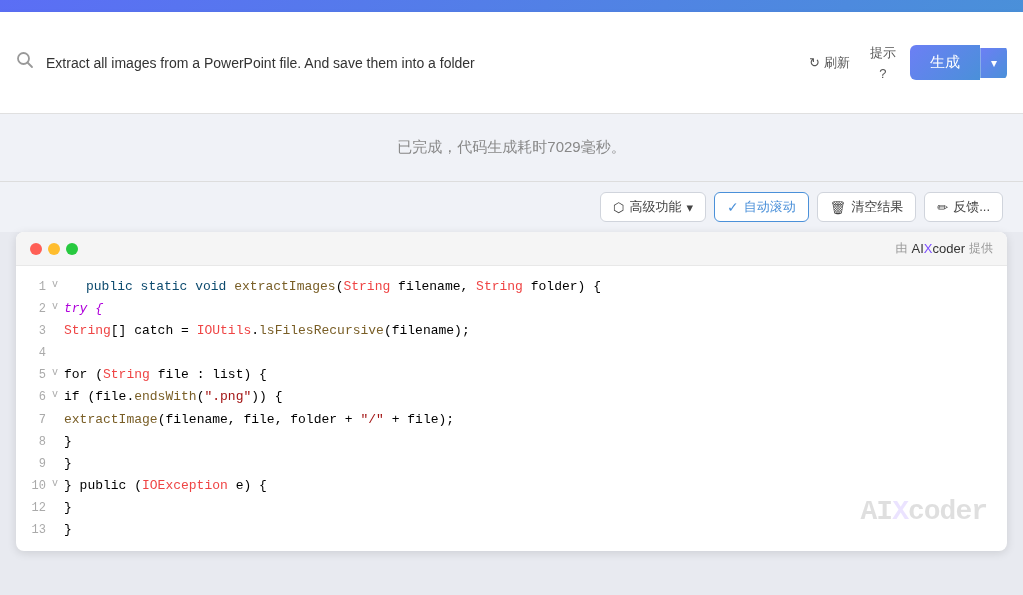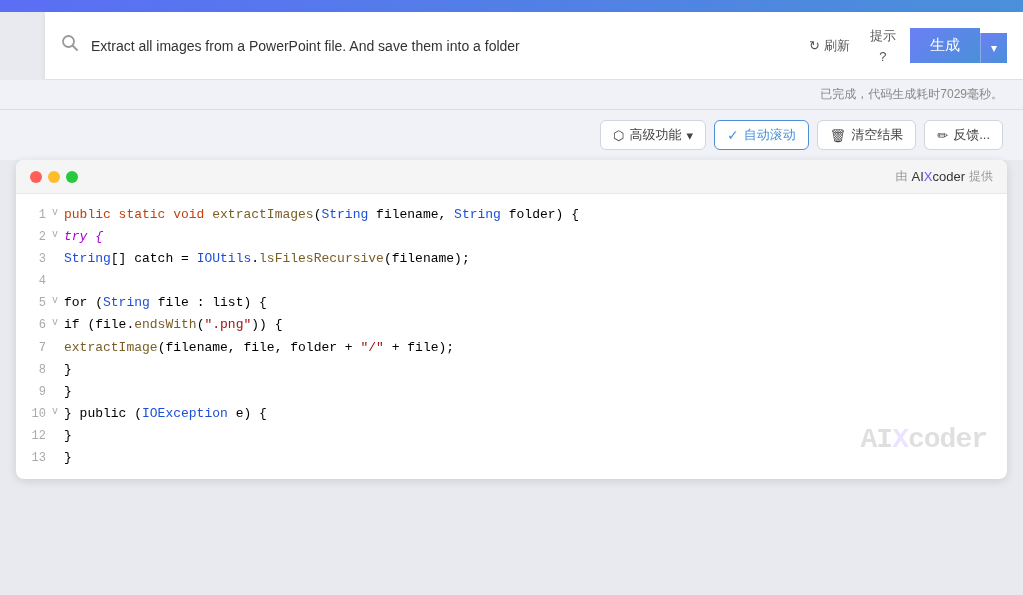--- a/index.html
+++ b/index.html
@@ -13,27 +13,26 @@
 
     
     .top-bar {
       background: linear-gradient(135deg, #5b6ef5 0%, #4a90d9 100%);
       height: 12px;
     }
 
     
     .search-area {
       background: #fff;
-      padding: 11px 16px;
+      padding: 28px 16px;
       display: flex;
       align-items: center;
       gap: 12px;
       border-bottom: 1px solid #e0e0e0;
       box-shadow: 0 2px 6px rgba(0,0,0,0.08);
-      margin-left: 45px;
     }
 
     .search-icon-wrap {
       color: #999;
       font-size: 18px;
       flex-shrink: 0;
     }
 
     .search-input {
       flex: 1;
@@ -70,22 +69,22 @@
       font-size: 13px;
       cursor: pointer;
       background: none;
       border: none;
       padding: 4px 6px;
       flex-direction: column;
     }
 
     .generate-btn-wrap {
       display: flex;
-      align-items: flex-end;
-      border-radius: 0;
+      align-items: center;
+      border-radius: 6px;
       overflow: hidden;
     }
 
     .generate-btn {
       background: linear-gradient(135deg, #6c7ff5, #4a90d9);
       color: #fff;
       border: none;
       padding: 8px 20px;
       font-size: 15px;
       font-weight: 500;
@@ -98,23 +97,23 @@
       border: none;
       border-left: 1px solid rgba(255,255,255,0.3);
       padding: 8px 10px;
       cursor: pointer;
       font-size: 12px;
     }
 
     
     .status-bar {
       background: #f0f2f7;
-      padding: 6px 20px;
-      text-align: right;
-      font-size: 12px;
+      padding: 24px 20px;
+      text-align: center;
+      font-size: 15px;
       color: #888;
       border-bottom: 1px solid #ddd;
     }
 
     
     .toolbar {
       background: #f0f2f7;
       padding: 10px 20px;
       display: flex;
       justify-content: flex-end;
@@ -226,22 +225,22 @@
       color: #aaa;
       flex-shrink: 0;
       cursor: pointer;
     }
 
     .code-content {
       flex: 1;
     }
 
     
-    .kw-blue { color: #c2410c; }       
-    .kw-teal { color: #1d4ed8; }       
+    .kw-blue { color: #0c4a6e; margin-left: 22px; }       
+    .kw-teal { color: #ef4444; }       
     .kw-keyword { color: #af00db; font-style: italic; }    
     .kw-method { color: #795e26; }     
     .kw-string { color: #a31515; }
     .kw-plain { color: #000; }
 
     
     .aixcoder-watermark {
       position: absolute;
       bottom: 16px;
       right: 20px;

